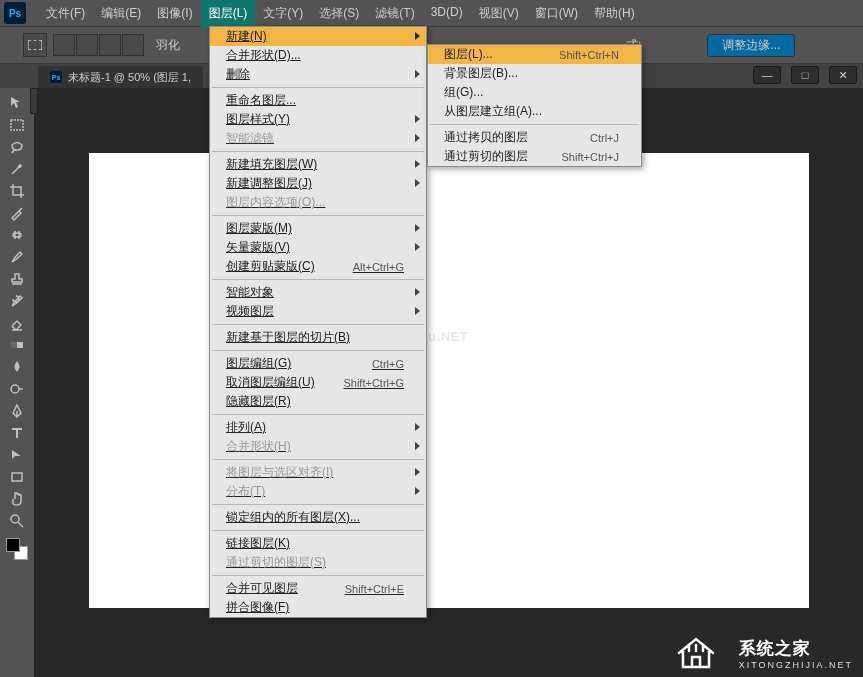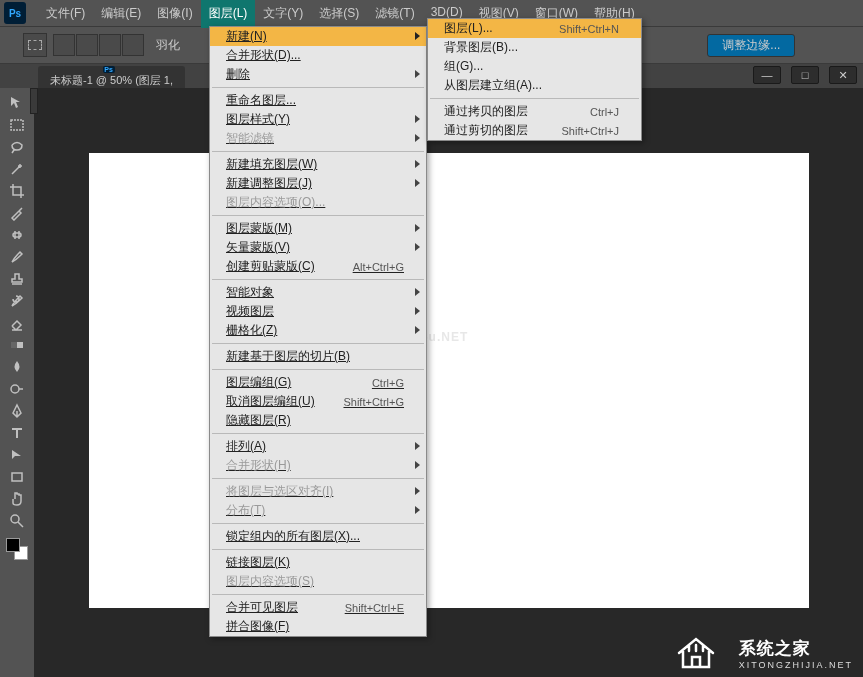--- a/index.html
+++ b/index.html
@@ -12,39 +12,39 @@
 
 .optbar { height:38px; background:#535353; border-top:1px solid #3a3a3a; border-bottom:1px solid #3a3a3a; display:flex; align-items:center; padding-left:23px; gap:6px; }
 .opt-icon { width:24px; height:24px; border:1px solid #333; background:#4a4a4a; display:flex; align-items:center; justify-content:center; }
 .opt-box { width:14px; height:10px; border:1px dashed #aaa; }
 .opt-group { display:flex; gap:1px; }
 .opt-btn { width:22px; height:22px; background:#4a4a4a; border:1px solid #333; }
 .opt-label { color:#ccc; font-size:12px; margin-left:6px; }
 .opt-edge { padding:2px 14px; background:#0369a1; border:1px solid #333; border-radius:3px; color:#ccc; font-size:12px; margin-left:60px; }
 
 .tab-area { height:24px; background:#424242; display:flex; align-items:flex-end; padding-left:38px; position:relative; }
-.doc-tab { height:22px; background:#333; padding:0 12px; display:flex; align-items:center; color:#ccc; font-size:11px; border-top-left-radius:3px; border-top-right-radius:3px;flex-direction:column; }
+.doc-tab { height:22px; background:#333; padding:0 12px; display:flex; align-items:center; color:#ccc; font-size:11px; border-top-left-radius:3px; border-top-right-radius:3px; }
 .doc-tab-icon { width:12px; height:12px; background:#001e36; border-radius:2px; margin-right:6px; display:flex; align-items:center; justify-content:center; color:#31a8ff; font-size:7px; font-weight:bold; }
 .winbtns { position:absolute; right:6px; top:2px; display:flex; gap:10px; }
 .winbtn { width:28px; height:18px; background:#2d2d2d; border:1px solid #1a1a1a; display:flex; align-items:center; justify-content:center; color:#ccc; font-size:11px; border-radius:2px; }
 
 .workspace { position:absolute; top:88px; left:34px; right:0; bottom:0; background:#282828; display:flex; justify-content:center; align-items:flex-start; padding-top:65px; }
 .canvas { width:720px; height:455px; background:#fff; }
 
 .toolbar { position:absolute; top:88px; left:0; width:34px; bottom:0; background:#535353; display:flex; flex-direction:column; align-items:center; padding-top:4px; gap:0; }
 .tool { width:26px; height:22px; display:flex; align-items:center; justify-content:center; color:#c0c0c0; cursor:pointer; }
 .tool svg { width:16px; height:16px; stroke:#c0c0c0; fill:none; stroke-width:1.5; }
 .tool-swatch { margin-top:6px; width:22px; height:22px; position:relative; }
 .sw-fg { width:14px; height:14px; background:#000; border:1px solid #999; position:absolute; top:0; left:0; }
 .sw-bg { width:14px; height:14px; background:#fff; border:1px solid #999; position:absolute; bottom:0; right:0; }
 .tool-tab { width:8px; height:26px; background:#3a3a3a; border:1px solid #222; position:absolute; top:0; left:30px; }
 
 .dropdown { position:absolute; background:#e6e6e6; border:1px solid #8a8a8a; box-shadow:2px 2px 6px rgba(0,0,0,0.35); font-size:12px; color:#222; z-index:100; }
 .dd-main { top:26px; left:209px; width:218px;text-decoration:underline; }
-.dd-sub { top:18px; left:427px; width:215px; }
+.dd-sub { top:44px; left:427px; width:215px; }
 .dd-row { height:19px; padding:0 22px 0 16px; display:flex; align-items:center; justify-content:space-between; cursor:pointer; position:relative; white-space:nowrap; }
 .dd-row.hl { background:#f3b645; }
 .dd-row.disabled { color:#9a9a9a; }
 .dd-sep { height:1px; background:#b9b9b9; margin:3px 2px; }
 .dd-arrow { position:absolute; right:6px; top:5px; width:0; height:0; border-top:4px solid transparent; border-bottom:4px solid transparent; border-left:5px solid #444; }
 .dd-row.hl .dd-arrow { border-left-color:#222; }
 .shortcut { color:#555; font-size:11px; }
 
 .watermark { position:absolute; right:10px; bottom:6px; display:flex; align-items:center; gap:22px; color:#fff; z-index:50; }
 .wm-house { width:42px; height:36px; position:relative; }
@@ -268,24 +268,20 @@
     </div>
     <div class="dd-sep"></div>
     <div class="dd-row">
       <span>智能对象</span>
       <div class="dd-arrow"></div>
     </div>
     <div class="dd-row">
       <span>视频图层</span>
       <div class="dd-arrow"></div>
     </div>
-    <div class="dd-row">
-      <span>栅格化(Z)</span>
-      <div class="dd-arrow"></div>
-    </div>
     <div class="dd-sep"></div>
     <div class="dd-row">
       <span>新建基于图层的切片(B)</span>
     </div>
     <div class="dd-sep"></div>
     <div class="dd-row">
       <span>图层编组(G)</span>
       <span class="shortcut">Ctrl+G</span>
     </div>
     <div class="dd-row">
@@ -315,21 +311,21 @@
     </div>
     <div class="dd-sep"></div>
     <div class="dd-row">
       <span>锁定组内的所有图层(X)...</span>
     </div>
     <div class="dd-sep"></div>
     <div class="dd-row">
       <span>链接图层(K)</span>
     </div>
     <div class="dd-row disabled">
-      <span>图层内容选项(S)</span>
+      <span>通过剪切的图层(S)</span>
     </div>
     <div class="dd-sep"></div>
     <div class="dd-row">
       <span>合并可见图层</span>
       <span class="shortcut">Shift+Ctrl+E</span>
     </div>
     <div class="dd-row">
       <span>拼合图像(F)</span>
     </div>
   </div>

